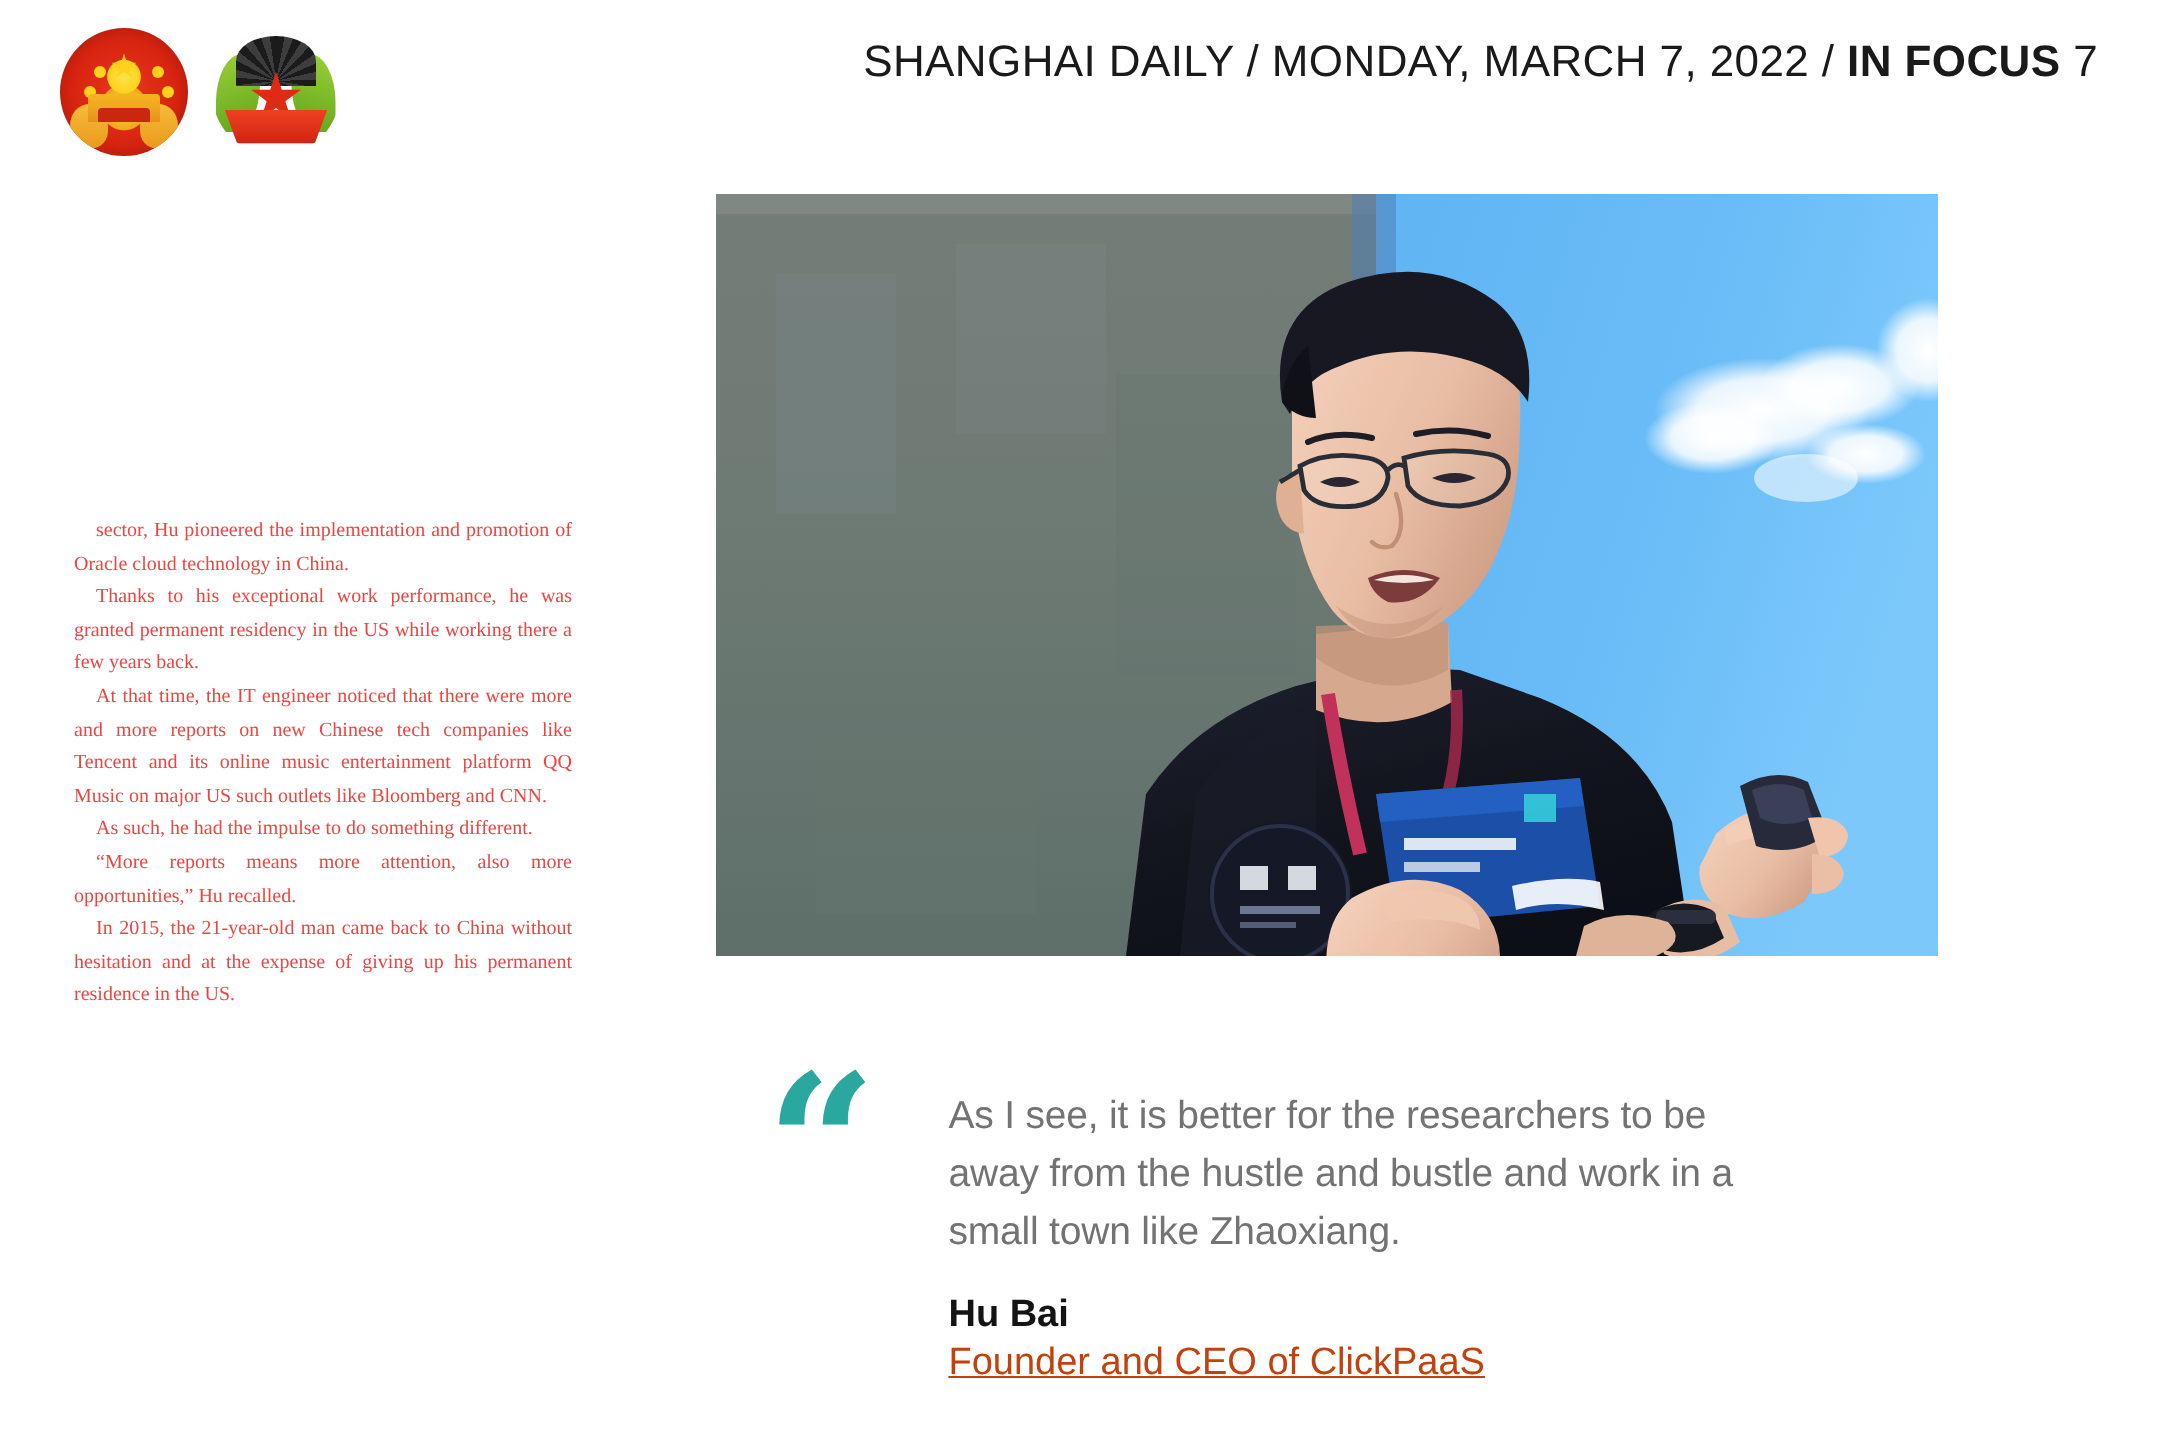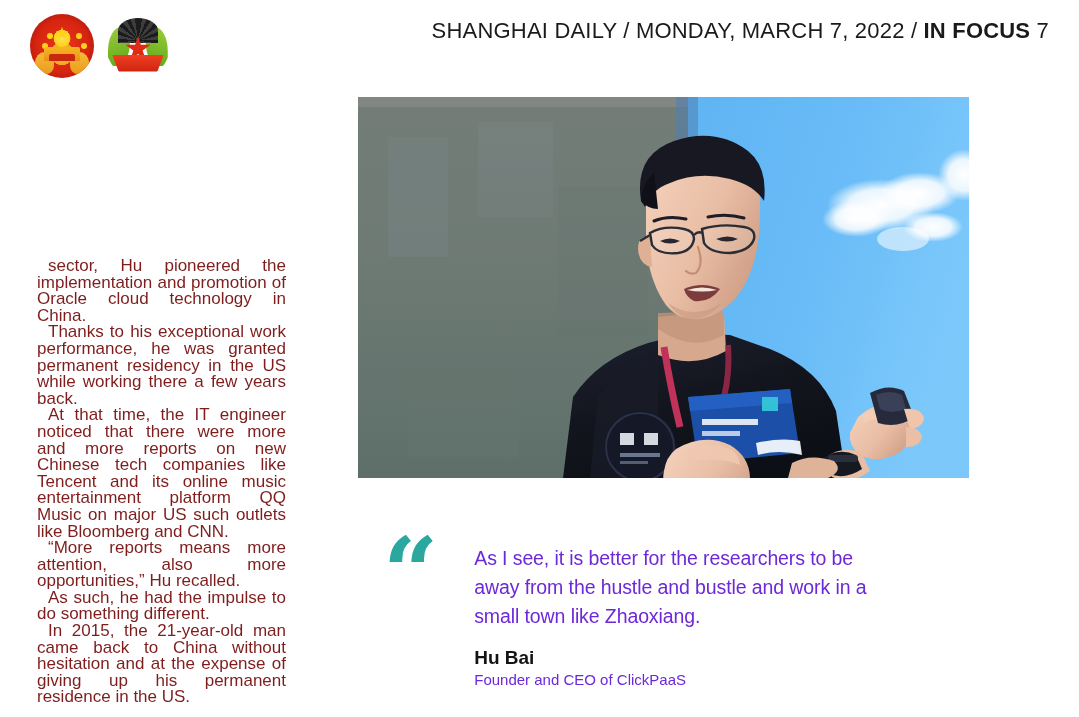--- a/index.html
+++ b/index.html
@@ -137,25 +137,25 @@
 
   
   .article-column {
     position: absolute;
     left: 37px;
     top: 258px;
     width: 249px;
   }
   .article-column p {
     margin: 0;
-    font-family: Liberation Sans, sans-serif;
-    font-size: 17px;
+    font-family: Liberation Serif, serif;
+    font-size: 10px;
     line-height: 16.6px;
     text-align: justify;
-    color: #7f1d1d;
+    color: #ef4444;
     text-indent: 11px;
   }
 
   
   .photo {
     position: absolute;
     left: 358px;
     top: 97px;
     width: 611px;
     height: 381px;
@@ -179,34 +179,35 @@
     line-height: .72;
     font-weight: bold;
     color: #2aa8a0;
     user-select: none;
   }
   .quote-body { padding-top: 6px; }
   .quote-text {
     margin: 0;
     font-size: 19.5px;
     line-height: 29px;
-    color: #6d28d9;
+    color: #737373;
     letter-spacing: -.1px;
     max-width: 420px;
   }
   .attr-name {
     margin: 16px 0 0 0;
     font-size: 19px;
     font-weight: bold;
     color: #141414;
   }
   .attr-role {
     margin: 2px 0 0 0;
-    font-size: 15px;
-    color: #6d28d9;
+    font-size: 19px;
+    color: #c2410c;
+    text-decoration: underline;
   }
 </style>
 </head>
 <body>
 
 <div class="emblems">
   <div class="emblem emblem-prc">
     <div class="star-big"></div>
     <div class="star-sm s1"></div>
     <div class="star-sm s2"></div>
@@ -224,22 +225,22 @@
     <div class="banner"></div>
   </div>
 </div>
 
 <div class="masthead"><span>SHANGHAI DAILY</span><span class="sep"> / </span><span>MONDAY, MARCH 7, 2022</span><span class="sep"> / </span><span class="section">IN FOCUS</span>&nbsp;<span class="pageno">7</span></div>
 
 <div class="article-column">
   <p>sector, Hu pioneered the implementation and promotion of Oracle cloud technology in China.</p>
   <p>Thanks to his exceptional work performance, he was granted permanent residency in the US while working there a few years back.</p>
   <p>At that time, the IT engineer noticed that there were more and more reports on new Chinese tech companies like Tencent and its online music entertainment platform QQ Music on major US such outlets like Bloomberg and CNN.</p>
+  <p>As such, he had the impulse to do something different.</p>
   <p>“More reports means more attention, also more opportunities,” Hu recalled.</p>
-  <p>As such, he had the impulse to do something different.</p>
   <p>In 2015, the 21-year-old man came back to China without hesitation and at the expense of giving up his permanent residence in the US.</p>
 </div>
 
 <div class="photo">
   <svg viewBox="0 0 611 381" preserveAspectRatio="none">
     <defs>
       <linearGradient id="skyg" x1="0" y1="0" x2="1" y2="0.4">
         <stop offset="0%" stop-color="#5fb4f2"></stop>
         <stop offset="55%" stop-color="#69bcf7"></stop>
         <stop offset="100%" stop-color="#7cc8fb"></stop>

